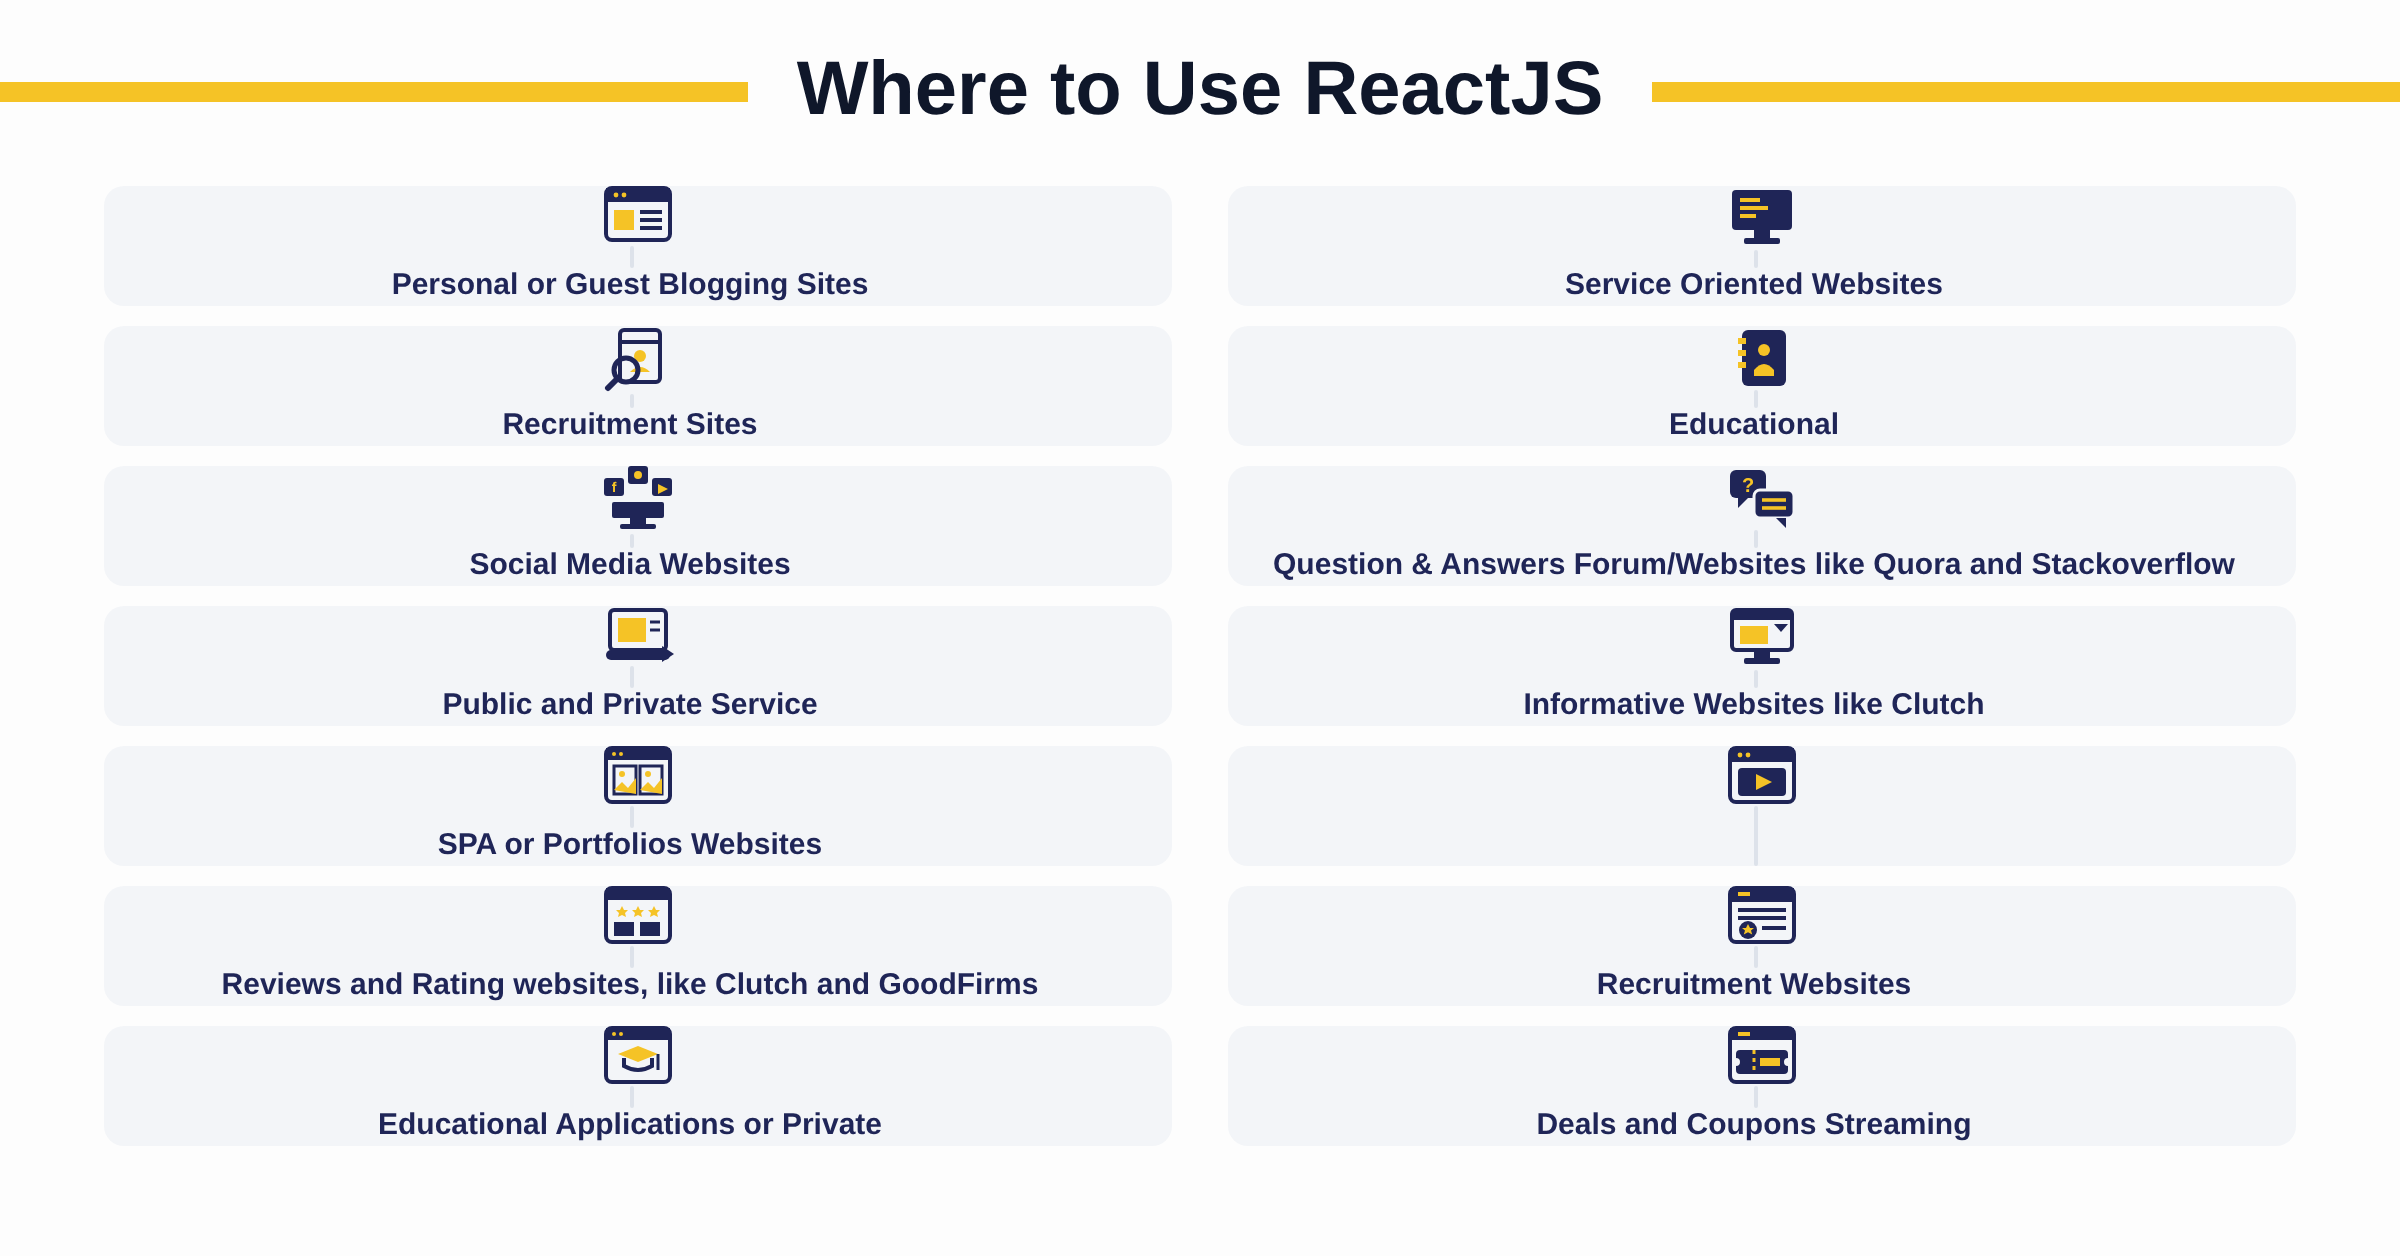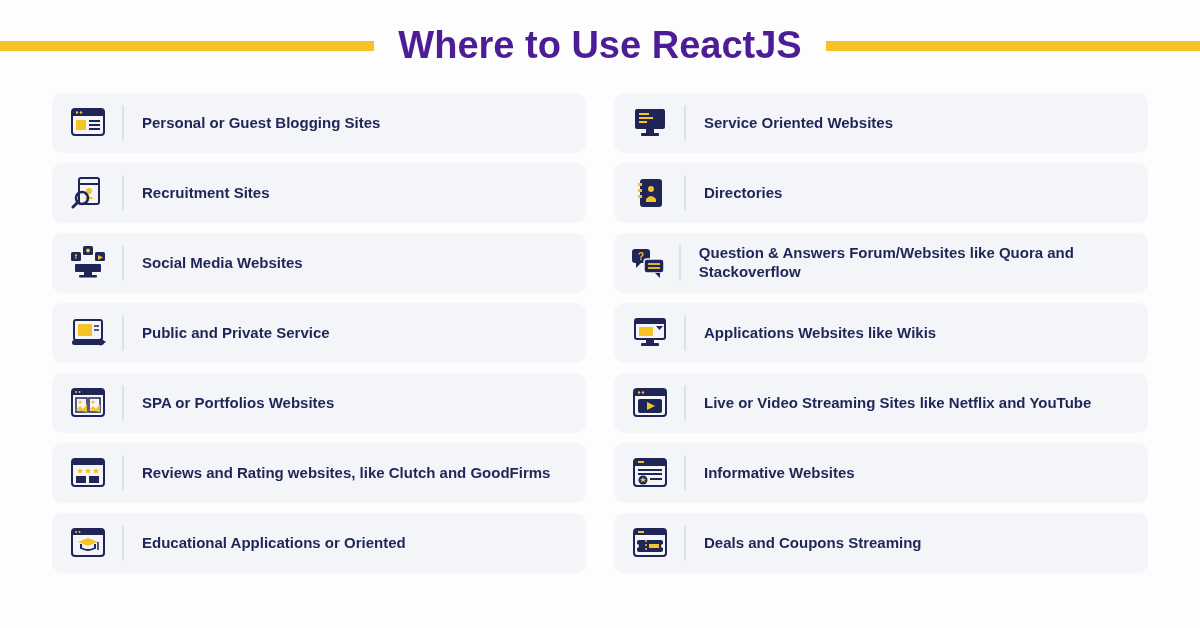--- a/index.html
+++ b/index.html
@@ -15,38 +15,39 @@
     align-items: center;
     padding-top: 24px;
     gap: 24px;
   }
   .bar {
     flex: 1;
     height: 10px;
     background: #f5c326;
   }
   .title {
-    color: #4c1d95;
+    color: #0f172a;
     font-size: 38px;
     font-weight: 700;
     white-space: nowrap;
   }
   .grid {
     display: grid;
     grid-template-columns: 1fr 1fr;
     gap: 10px 28px;
     padding: 26px 52px 0 52px;
   }
   .card {
     display: flex;
     align-items: center;
     background: #f3f5f8;
     border-radius: 10px;
     height: 60px;
     padding: 0 14px;
+    flex-direction: column;
   }
   .icon-box {
     width: 44px;
     display: flex;
     align-items: center;
     justify-content: center;
   }
   .divider {
     width: 2px;
     height: 36px;
@@ -126,21 +127,21 @@
       <svg width="28" height="32" viewBox="0 0 28 32">
           <rect x="4" y="2" width="22" height="28" rx="3" fill="#1f2557"></rect>
           <rect x="2" y="6" width="4" height="3" fill="#f5c326"></rect>
           <rect x="2" y="12" width="4" height="3" fill="#f5c326"></rect>
           <rect x="2" y="18" width="4" height="3" fill="#f5c326"></rect>
           <circle cx="15" cy="12" r="3" fill="#f5c326"></circle>
           <path d="M10 22 q5 -6 10 0 v3 h-10 z" fill="#f5c326"></path>
         </svg>
     </div>
     <div class="divider"></div>
-    <div class="label">Directories</div>
+    <div class="label">Educational</div>
   </div>
 
   <div class="card">
     <div class="icon-box">
       <svg width="38" height="34" viewBox="0 0 38 34">
           <rect x="14" y="0" width="10" height="9" rx="1.5" fill="#1f2557"></rect>
           <circle cx="19" cy="4.5" r="2" fill="#f5c326"></circle>
           <rect x="2" y="6" width="10" height="9" rx="1.5" fill="#1f2557"></rect>
           <text x="7" y="13" font-size="7" fill="#f5c326" text-anchor="middle" font-weight="bold">f</text>
           <rect x="26" y="6" width="10" height="9" rx="1.5" fill="#1f2557"></rect>
@@ -190,21 +191,21 @@
       <svg width="34" height="32" viewBox="0 0 34 32">
           <rect x="2" y="2" width="30" height="20" rx="2" fill="none" stroke="#1f2557" stroke-width="2"></rect>
           <rect x="2" y="2" width="30" height="5" fill="#1f2557"></rect>
           <rect x="6" y="10" width="14" height="9" fill="#f5c326"></rect>
           <path d="M23 9 l7 0 l-3.5 4 z" fill="#1f2557"></path>
           <rect x="13" y="22" width="8" height="4" fill="#1f2557"></rect>
           <rect x="8" y="26" width="18" height="3" rx="1" fill="#1f2557"></rect>
         </svg>
     </div>
     <div class="divider"></div>
-    <div class="label">Applications Websites like Wikis</div>
+    <div class="label">Informative Websites like Clutch</div>
   </div>
 
   <div class="card">
     <div class="icon-box">
       <svg width="34" height="30" viewBox="0 0 34 30">
           <rect x="1" y="1" width="32" height="27" rx="3" fill="none" stroke="#1f2557" stroke-width="2"></rect>
           <rect x="1" y="1" width="32" height="6" fill="#1f2557"></rect>
           <circle cx="5" cy="4" r="1" fill="#f5c326"></circle>
           <circle cx="8.5" cy="4" r="1" fill="#f5c326"></circle>
           <rect x="5" y="10" width="11" height="14" fill="none" stroke="#1f2557" stroke-width="1.5"></rect>
@@ -224,21 +225,20 @@
       <svg width="34" height="30" viewBox="0 0 34 30">
           <rect x="1" y="1" width="32" height="27" rx="3" fill="none" stroke="#1f2557" stroke-width="2"></rect>
           <rect x="1" y="1" width="32" height="7" fill="#1f2557"></rect>
           <circle cx="6" cy="4.5" r="1.2" fill="#f5c326"></circle>
           <circle cx="10" cy="4.5" r="1.2" fill="#f5c326"></circle>
           <rect x="5" y="11" width="24" height="14" rx="2" fill="#1f2557"></rect>
           <path d="M14 14 l8 4 l-8 4 z" fill="#f5c326"></path>
         </svg>
     </div>
     <div class="divider"></div>
-    <div class="label">Live or Video Streaming Sites like Netflix and YouTube</div>
   </div>
 
   <div class="card">
     <div class="icon-box">
       <svg width="34" height="30" viewBox="0 0 34 30">
           <rect x="1" y="1" width="32" height="27" rx="3" fill="none" stroke="#1f2557" stroke-width="2"></rect>
           <rect x="1" y="1" width="32" height="6" fill="#1f2557"></rect>
           <path d="M8 12 l1 -2 l1 2 l2 0 l-1.5 1.5 l0.5 2 l-2 -1 l-2 1 l0.5 -2 l-1.5 -1.5 z" fill="#f5c326"></path>
           <path d="M16 12 l1 -2 l1 2 l2 0 l-1.5 1.5 l0.5 2 l-2 -1 l-2 1 l0.5 -2 l-1.5 -1.5 z" fill="#f5c326"></path>
           <path d="M24 12 l1 -2 l1 2 l2 0 l-1.5 1.5 l0.5 2 l-2 -1 l-2 1 l0.5 -2 l-1.5 -1.5 z" fill="#f5c326"></path>
@@ -257,37 +257,37 @@
           <rect x="1" y="1" width="32" height="7" fill="#1f2557"></rect>
           <rect x="5" y="3" width="6" height="2" fill="#f5c326"></rect>
           <line x1="5" y1="12" x2="29" y2="12" stroke="#1f2557" stroke-width="2"></line>
           <line x1="5" y1="16" x2="29" y2="16" stroke="#1f2557" stroke-width="2"></line>
           <circle cx="10" cy="22" r="4.5" fill="#1f2557"></circle>
           <path d="M10 19 l1 2 l2 0 l-1.5 1.3 l0.6 2 l-2.1 -1.2 l-2.1 1.2 l0.6 -2 l-1.5 -1.3 l2 0 z" fill="#f5c326"></path>
           <line x1="17" y1="21" x2="29" y2="21" stroke="#1f2557" stroke-width="2"></line>
         </svg>
     </div>
     <div class="divider"></div>
-    <div class="label">Informative Websites</div>
+    <div class="label">Recruitment Websites</div>
   </div>
 
   <div class="card">
     <div class="icon-box">
       <svg width="34" height="30" viewBox="0 0 34 30">
           <rect x="1" y="1" width="32" height="27" rx="3" fill="none" stroke="#1f2557" stroke-width="2"></rect>
           <rect x="1" y="1" width="32" height="6" fill="#1f2557"></rect>
           <circle cx="5" cy="4" r="1" fill="#f5c326"></circle>
           <circle cx="8.5" cy="4" r="1" fill="#f5c326"></circle>
           <path d="M17 10 l10 4 l-10 4 l-10 -4 z" fill="#f5c326"></path>
           <path d="M10 16 v4 q7 4 14 0 v-4" fill="none" stroke="#1f2557" stroke-width="2"></path>
           <line x1="27" y1="14" x2="27" y2="22" stroke="#1f2557" stroke-width="1.5"></line>
         </svg>
     </div>
     <div class="divider"></div>
-    <div class="label">Educational Applications or Oriented</div>
+    <div class="label">Educational Applications or Private</div>
   </div>
 
   <div class="card">
     <div class="icon-box">
       <svg width="34" height="30" viewBox="0 0 34 30">
           <rect x="1" y="1" width="32" height="27" rx="3" fill="none" stroke="#1f2557" stroke-width="2"></rect>
           <rect x="1" y="1" width="32" height="6" fill="#1f2557"></rect>
           <rect x="5" y="3" width="6" height="2" fill="#f5c326"></rect>
           <path d="M6 12 h22 a2 2 0 0 1 2 2 v2 a2 2 0 0 0 0 4 v2 a2 2 0 0 1 -2 2 h-22 a2 2 0 0 1 -2 -2 v-2 a2 2 0 0 0 0 -4 v-2 a2 2 0 0 1 2 -2 z" fill="#1f2557"></path>
           <line x1="13" y1="12" x2="13" y2="24" stroke="#f5c326" stroke-width="1.5" stroke-dasharray="2 2"></line>

